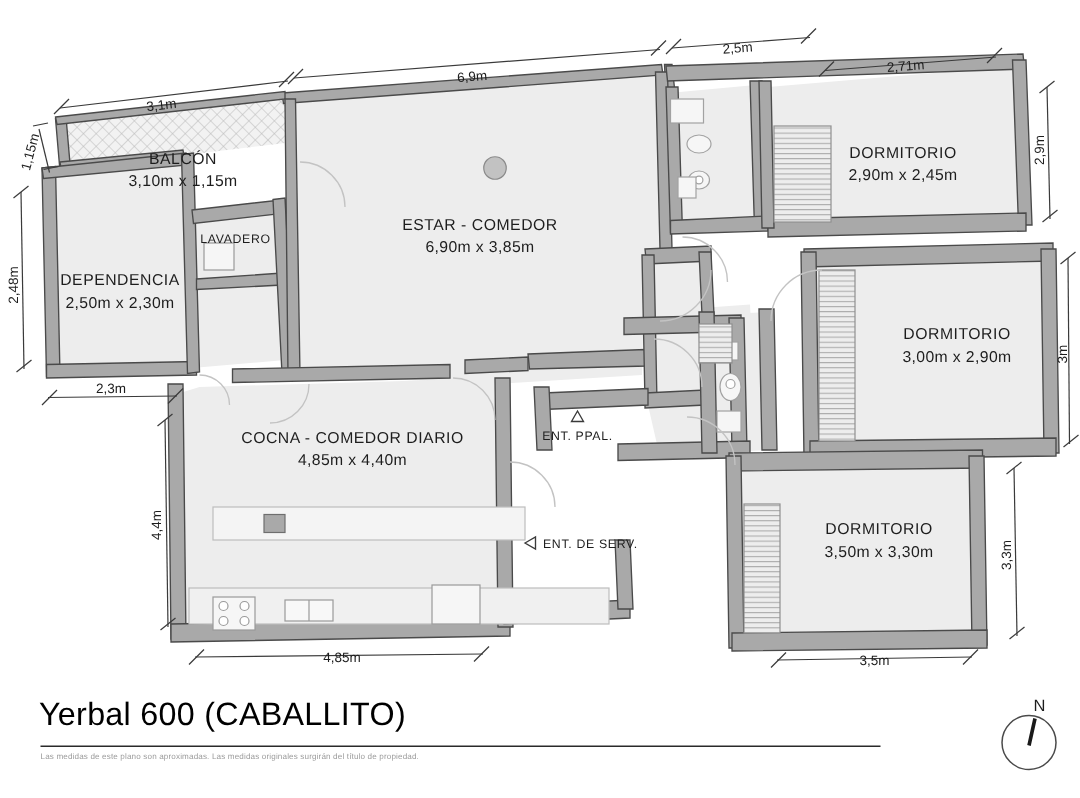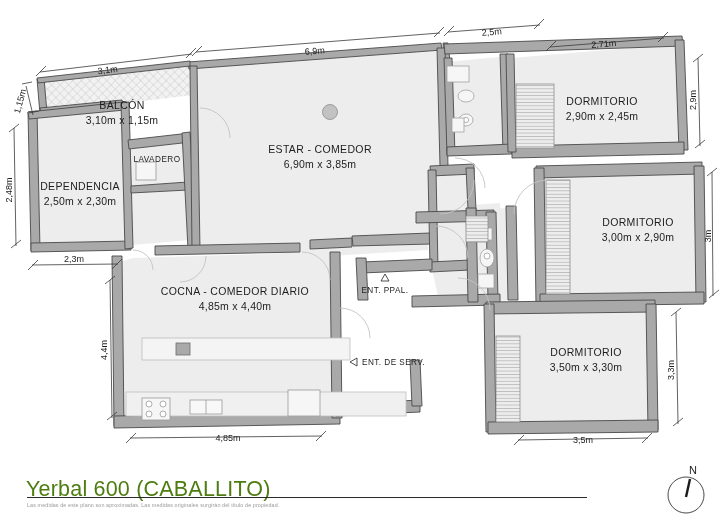--- a/index.html
+++ b/index.html
@@ -9,22 +9,22 @@
   svg#floorplan{display:block;width:720px;height:532px;}
 
   .txt{font-family:"Liberation Sans","DejaVu Sans",sans-serif;fill:#1d1d1d;}
   .room-name{font-size:10.5px;letter-spacing:.35px;}
   .room-dim{font-size:10.5px;letter-spacing:.25px;}
   .small-label{font-size:8.2px;letter-spacing:.45px;}
   .dim-text{font-size:9px;fill:#1d1d1d;}
   .compass-n{font-size:11px;fill:#1d1d1d;}
 
   .footer{position:absolute;left:0;top:462px;width:720px;height:70px;}
-  .footer-title{position:absolute;left:26px;top:15px;font-size:21.5px;
-                color:#4d7c0f;letter-spacing:.2px;white-space:nowrap;}
+  .footer-title{position:absolute;left:26px;top:2px;font-size:21.5px;
+                color:#000000;letter-spacing:.2px;white-space:nowrap;}
   .footer-rule{position:absolute;left:27px;top:35px;width:560px;height:1px;
                background:#2a2a2a;}
   .footer-note{position:absolute;left:27px;top:40px;font-size:5.4px;
                color:#9b9b9b;letter-spacing:.1px;white-space:nowrap;}
 </style>
 </head>
 <body>
 
 <div id="plan-root">
 

